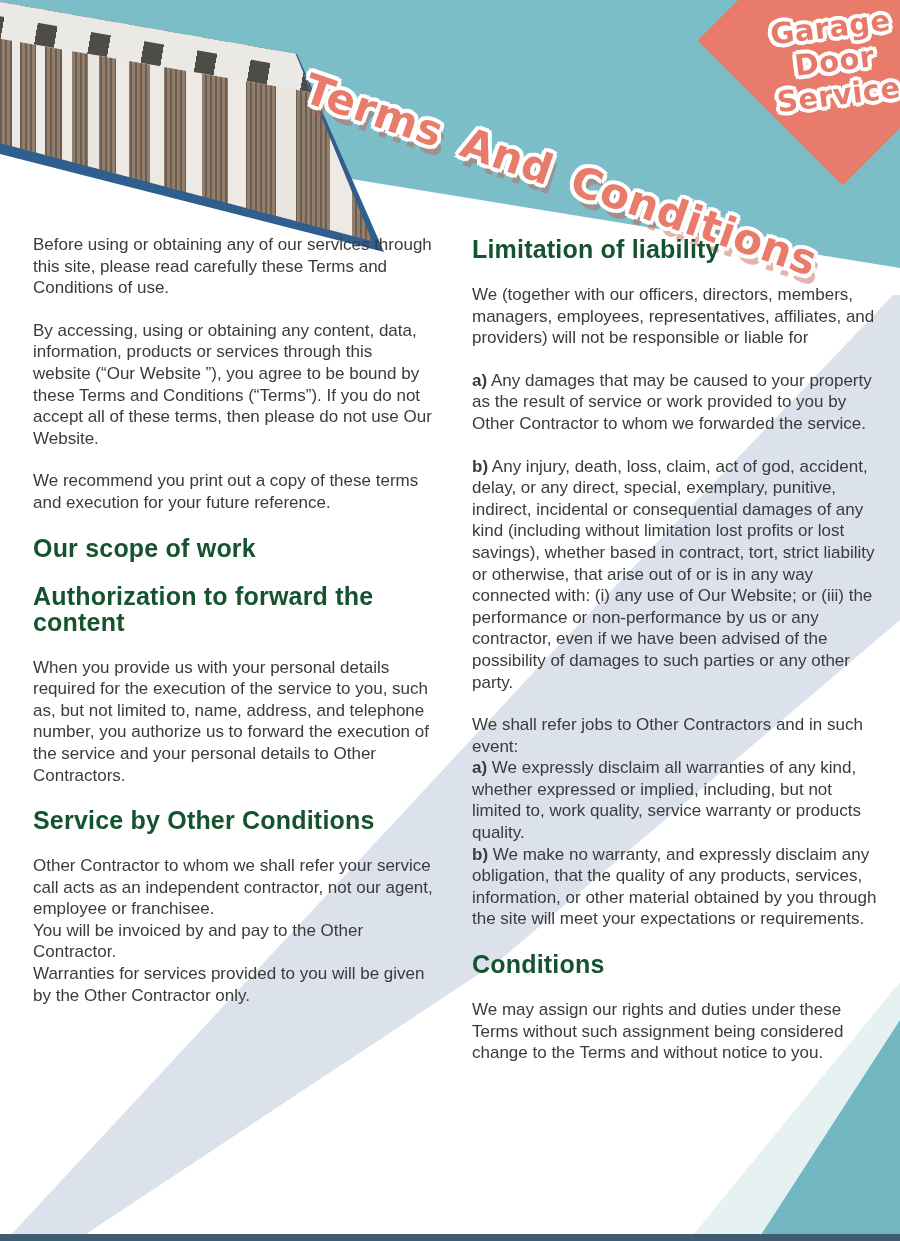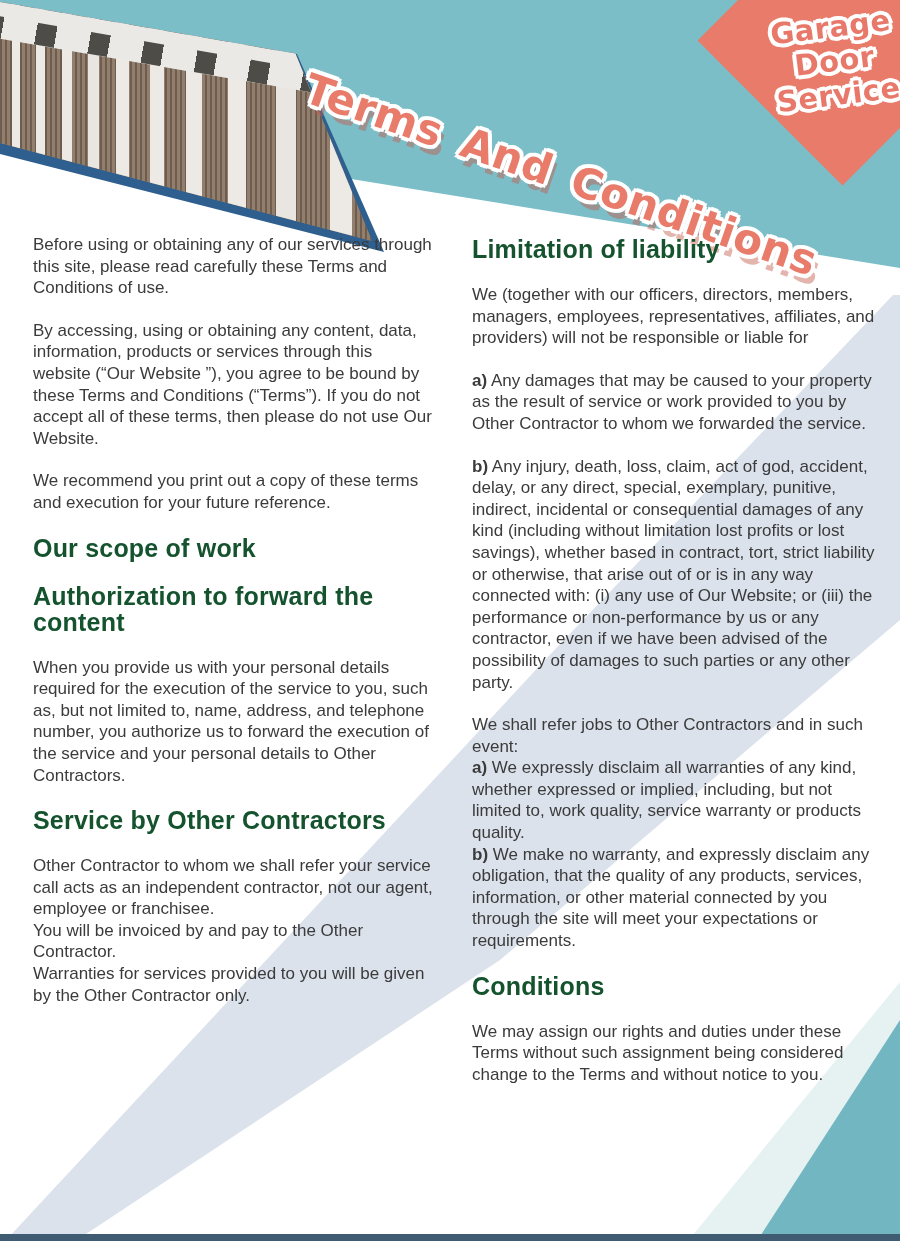--- a/index.html
+++ b/index.html
@@ -136,40 +136,40 @@
   <div class="col-left">
     <p>Before using or obtaining any of our services through this site, please read carefully these Terms and Conditions of use.</p>
     <p>By accessing, using or obtaining any content, data, information, products or services through this website (“Our Website ”), you agree to be bound by these Terms and Conditions (“Terms”). If you do not accept all of these terms, then please do not use Our Website.</p>
     <p>We recommend you print out a copy of these terms and execution for your future reference.</p>
 
     <h2>Our scope of work</h2>
 
     <h2>Authorization to forward the content</h2>
     <p>When you provide us with your personal details required for the execution of the service to you, such as, but not limited to, name, address, and telephone number, you authorize us to forward the execution of the service and your personal details to Other Contractors.</p>
 
-    <h2>Service by Other Contractors</h2>
+    <h2>Service by Other Conditions</h2>
     <p class="tight">
       </p>
       <div>Other Contractor to whom we shall refer your service call acts as an independent contractor, not our agent, employee or franchisee.</div>
       <div>You will be invoiced by and pay to the Other Contractor.</div>
       <div>Warranties for services provided to you will be given by the Other Contractor only.</div>
     <p></p>
   </div>
 
   <div class="col-right">
     <h2>Limitation of liability</h2>
     <p>We (together with our officers, directors, members, managers, employees, representatives, affiliates, and providers) will not be responsible or liable for</p>
     <p><span class="lead">a)</span> <span>Any damages that may be caused to your property as the result of service or work provided to you by Other Contractor to whom we forwarded the service.</span></p>
     <p><span class="lead">b)</span> <span>Any injury, death, loss, claim, act of god, accident, delay, or any direct, special, exemplary, punitive, indirect, incidental or consequential damages of any kind (including without limitation lost profits or lost savings), whether based in contract, tort, strict liability or otherwise, that arise out of or is in any way connected with: (i) any use of Our Website; or (iii) the performance or non-performance by us or any contractor, even if we have been advised of the possibility of damages to such parties or any other party.</span></p>
 
     <p class="tight">
       </p>
       <div>We shall refer jobs to Other Contractors and in such event:</div>
       <div><span class="lead">a)</span> <span>We expressly disclaim all warranties of any kind, whether expressed or implied, including, but not limited to, work quality, service warranty or products quality.</span></div>
-      <div><span class="lead">b)</span> <span>We make no warranty, and expressly disclaim any obligation, that the quality of any products, services, information, or other material connected by you through the site will meet your expectations or requirements.</span></div>
+      <div><span class="lead">b)</span> <span>We make no warranty, and expressly disclaim any obligation, that the quality of any products, services, information, or other material obtained by you through the site will meet your expectations or requirements.</span></div>
     <p></p>
 
     <h2>Conditions</h2>
     <p>We may assign our rights and duties under these Terms without such assignment being considered change to the Terms and without notice to you.</p>
   </div>
 </div>
 
 <div class="bottom-strip"></div>
 
 </body></html>

